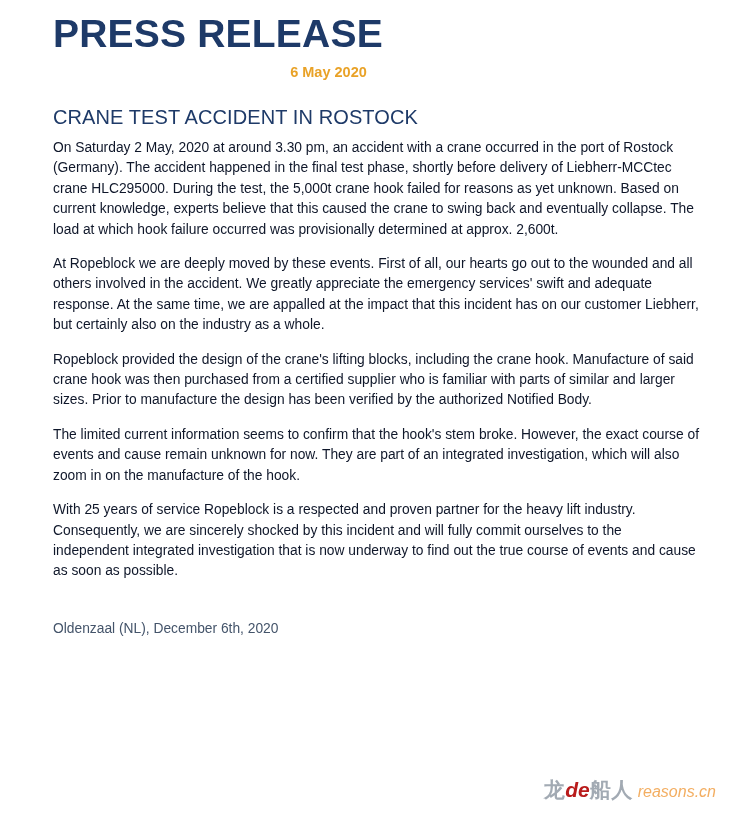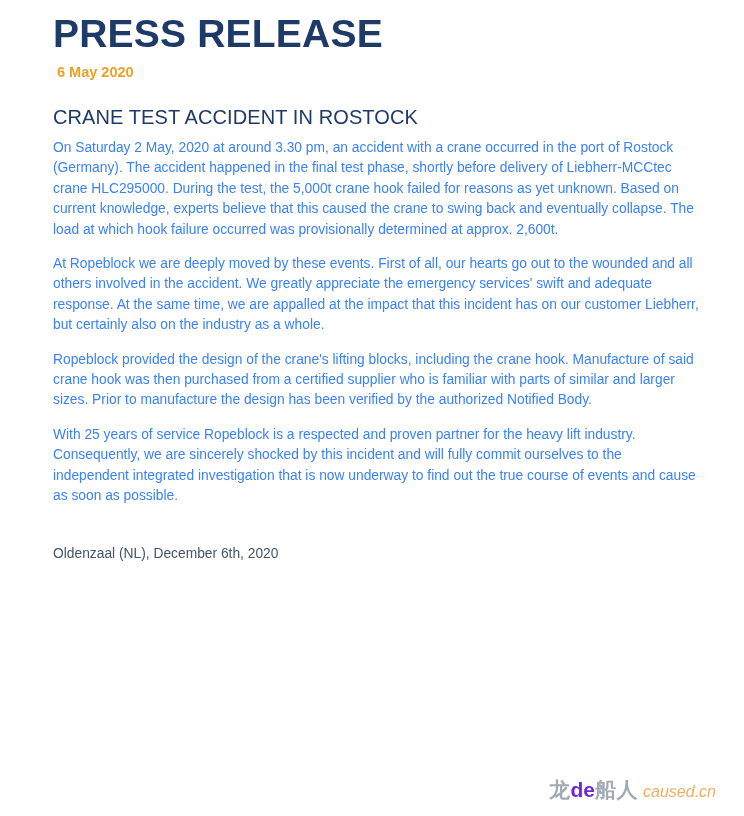--- a/index.html
+++ b/index.html
@@ -30,32 +30,33 @@
     font-weight: 700;
     letter-spacing: 0.2px;
     line-height: 48px;
   }
   .release-date {
     margin: 5px 0 0 4px;
     color: #E9A227;
     font-size: 14.5px;
     font-weight: 600;
     line-height: 18px;
+    text-align: center;
   }
   .headline {
     margin: 24px 0 0 0;
     color: #1E3A68;
     font-size: 20px;
     font-weight: 400;
     line-height: 24px;
     letter-spacing: 0.1px;
   }
   .body-text {
     width: 647px;
-    color: #3b82f6;
+    color: #0f172a;
     font-size: 13.8px;
     line-height: 20.4px;
     margin: 0 0 14px 0;
   }
   .first-paragraph {
     margin-top: 9px;
   }
   .statement-paragraph strong {
     font-weight: 700;
   }
@@ -81,21 +82,22 @@
   }
   .wm-cjk {
     font-size: 21px;
     font-weight: 700;
     color: #A2AAB3;
     letter-spacing: 0.5px;
   }
   .wm-de {
     font-size: 21px;
     font-weight: 700;
-    color: #6d28d9;
+    font-style: italic;
+    color: #b91c1c;
     margin-top: 31px;
   }
   .wm-site {
     font-size: 16px;
     font-style: italic;
     color: #F3AE62;
     margin-left: 5px;
   }
 </style>
 </head>
@@ -108,26 +110,27 @@
   <div class="release-date">6 May 2020</div>
 
   <h2 class="headline">CRANE TEST ACCIDENT IN ROSTOCK</h2>
 
   <p class="body-text first-paragraph">On Saturday 2 May, 2020 at around 3.30 pm, an accident with a crane occurred in the port of Rostock (Germany). The accident happened in the final test phase, shortly before delivery of Liebherr-MCCtec crane HLC295000. During the test, the 5,000t crane hook failed for reasons as yet unknown. Based on current knowledge, experts believe that this caused the crane to swing back and eventually collapse. The load at which hook failure occurred was provisionally determined at approx. 2,600t.</p>
 
   <p class="body-text">At Ropeblock we are deeply moved by these events. First of all, our hearts go out to the wounded and all others involved in the accident. We greatly appreciate the emergency services' swift and adequate response. At the same time, we are appalled at the impact that this incident has on our customer Liebherr, but certainly also on the industry as a whole.</p>
 
   <p class="body-text">Ropeblock provided the design of the crane's lifting blocks, including the crane hook. Manufacture of said crane hook was then purchased from a certified supplier who is familiar with parts of similar and larger sizes. Prior to manufacture the design has been verified by the authorized Notified Body.</p>
 
+  <p class="body-text">The limited current information seems to confirm that the hook's stem broke. However, the exact course of events and cause remain unknown for now. They are part of an integrated investigation, which will also zoom in on the manufacture of the hook.</p>
 
   <p class="body-text">With 25 years of service Ropeblock is a respected and proven partner for the heavy lift industry. Consequently, we are sincerely shocked by this incident and will fully commit ourselves to the independent integrated investigation that is now underway to find out the true course of events and cause as soon as possible.</p>
 
 
   <div class="contact-block">
   </div>
 
   <p class="signoff">Oldenzaal (NL), December 6th, 2020</p>
 
 </div>
 
 <div class="watermark">
-  <span class="wm-cjk">龙</span><span class="wm-de">de</span><span class="wm-cjk">船人</span><span class="wm-site">caused.cn</span>
+  <span class="wm-cjk">龙</span><span class="wm-de">de</span><span class="wm-cjk">船人</span><span class="wm-site">reasons.cn</span>
 </div>
 
 </body></html>

